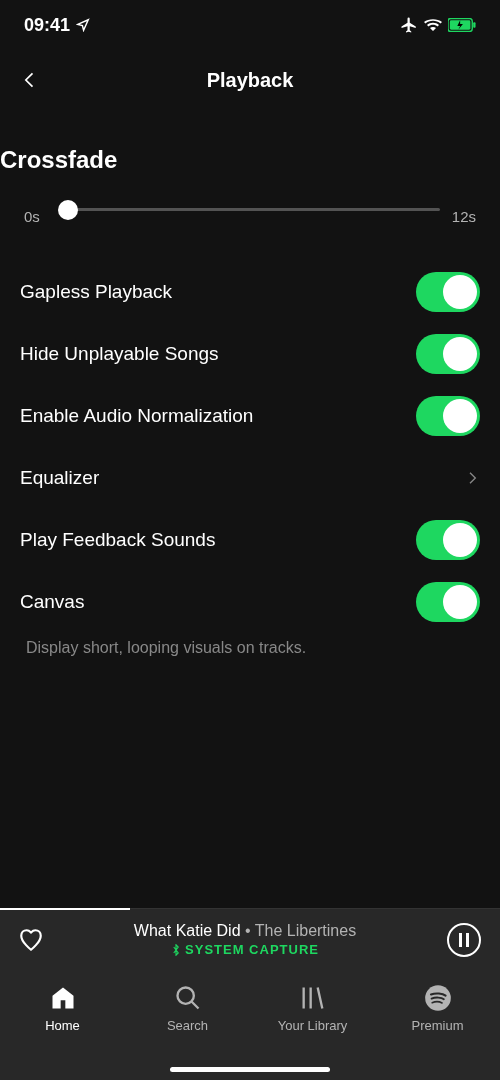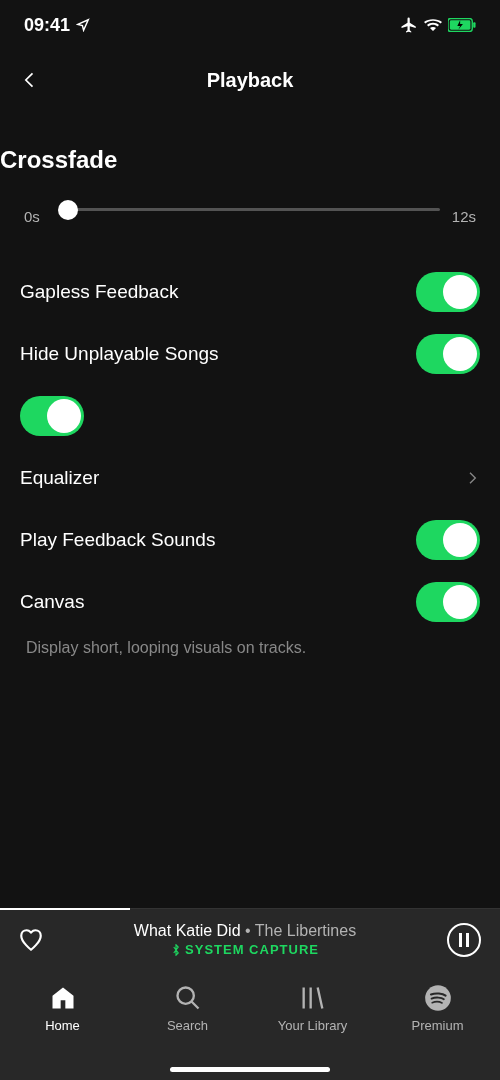--- a/index.html
+++ b/index.html
@@ -225,34 +225,35 @@
   <div class="slider-label">0s</div>
   <div class="slider-track">
     <div class="slider-thumb"></div>
   </div>
   <div class="slider-label" style="text-align:right">12s</div>
 </div>
 
 <div class="settings-list">
 
   <div class="setting-row">
-    <div class="setting-label">Gapless Feedback</div>
+    <div class="setting-label">Gapless Playback</div>
     <div class="toggle">
         <div class="toggle-knob"></div>
       </div>
   </div>
 
   <div class="setting-row">
     <div class="setting-label">Hide Unplayable Songs</div>
     <div class="toggle">
         <div class="toggle-knob"></div>
       </div>
   </div>
 
   <div class="setting-row">
+    <div class="setting-label">Enable Audio Normalization</div>
     <div class="toggle">
         <div class="toggle-knob"></div>
       </div>
   </div>
 
   <div class="setting-row">
     <div class="setting-label">Equalizer</div>
     <svg class="chevron-right" viewBox="0 0 24 24" fill="none" stroke="#888" stroke-width="2">
         <path d="M9 4 L17 12 L9 20"></path>
       </svg>

